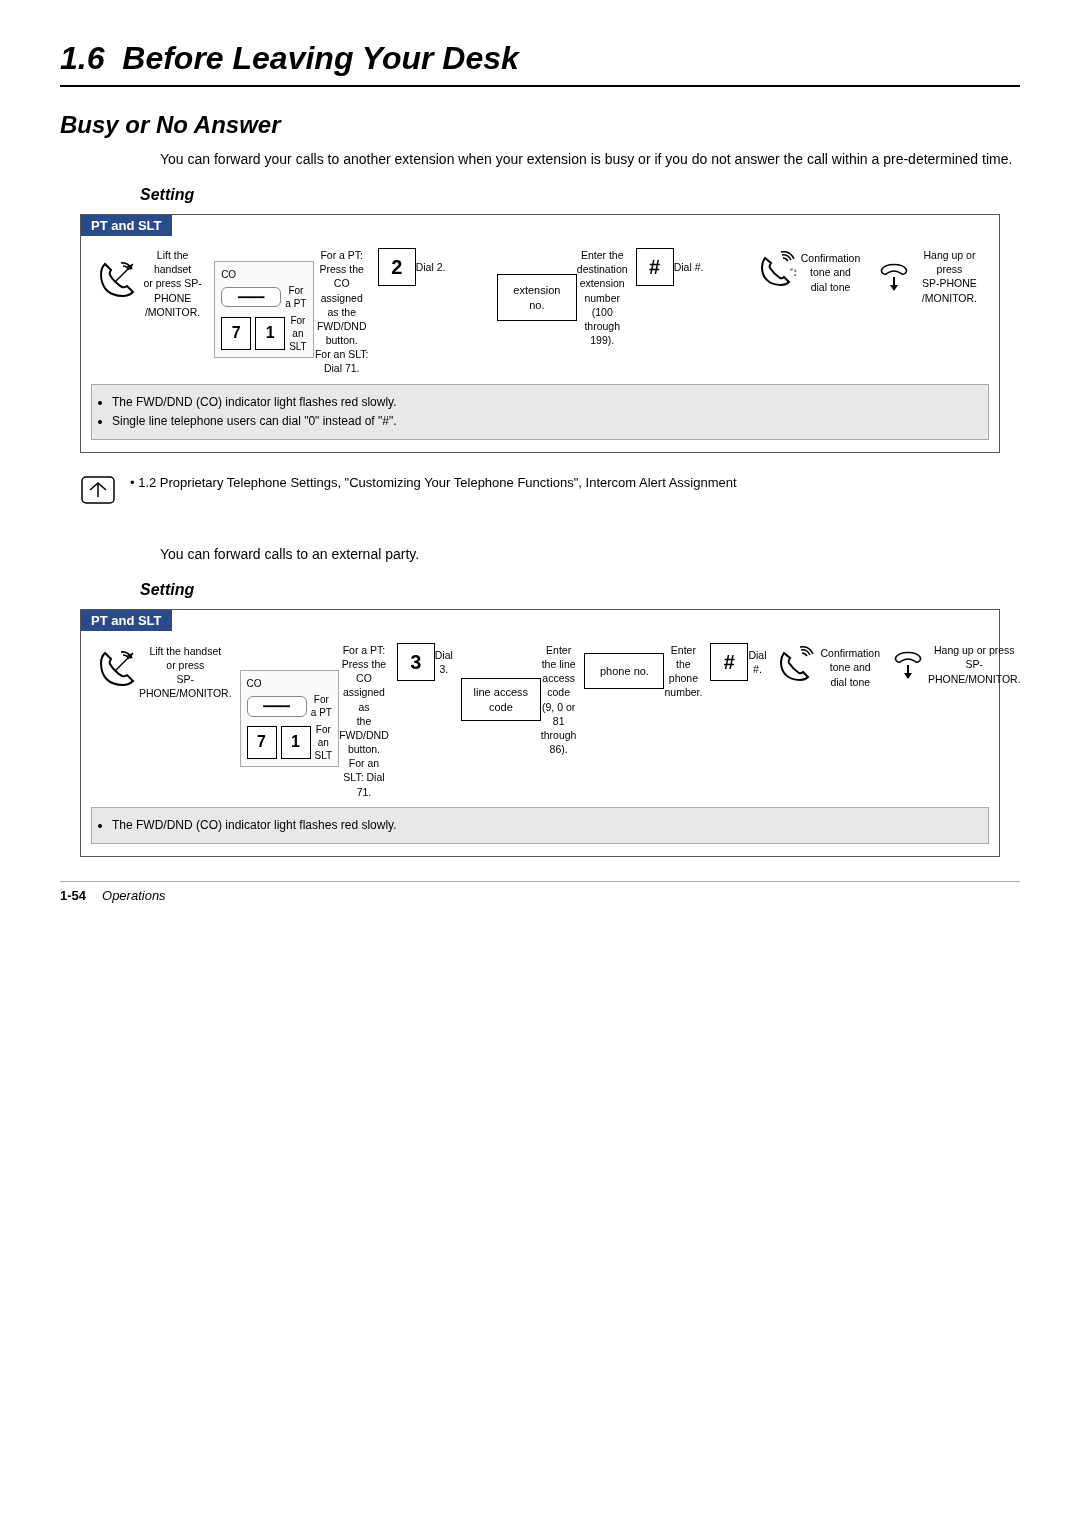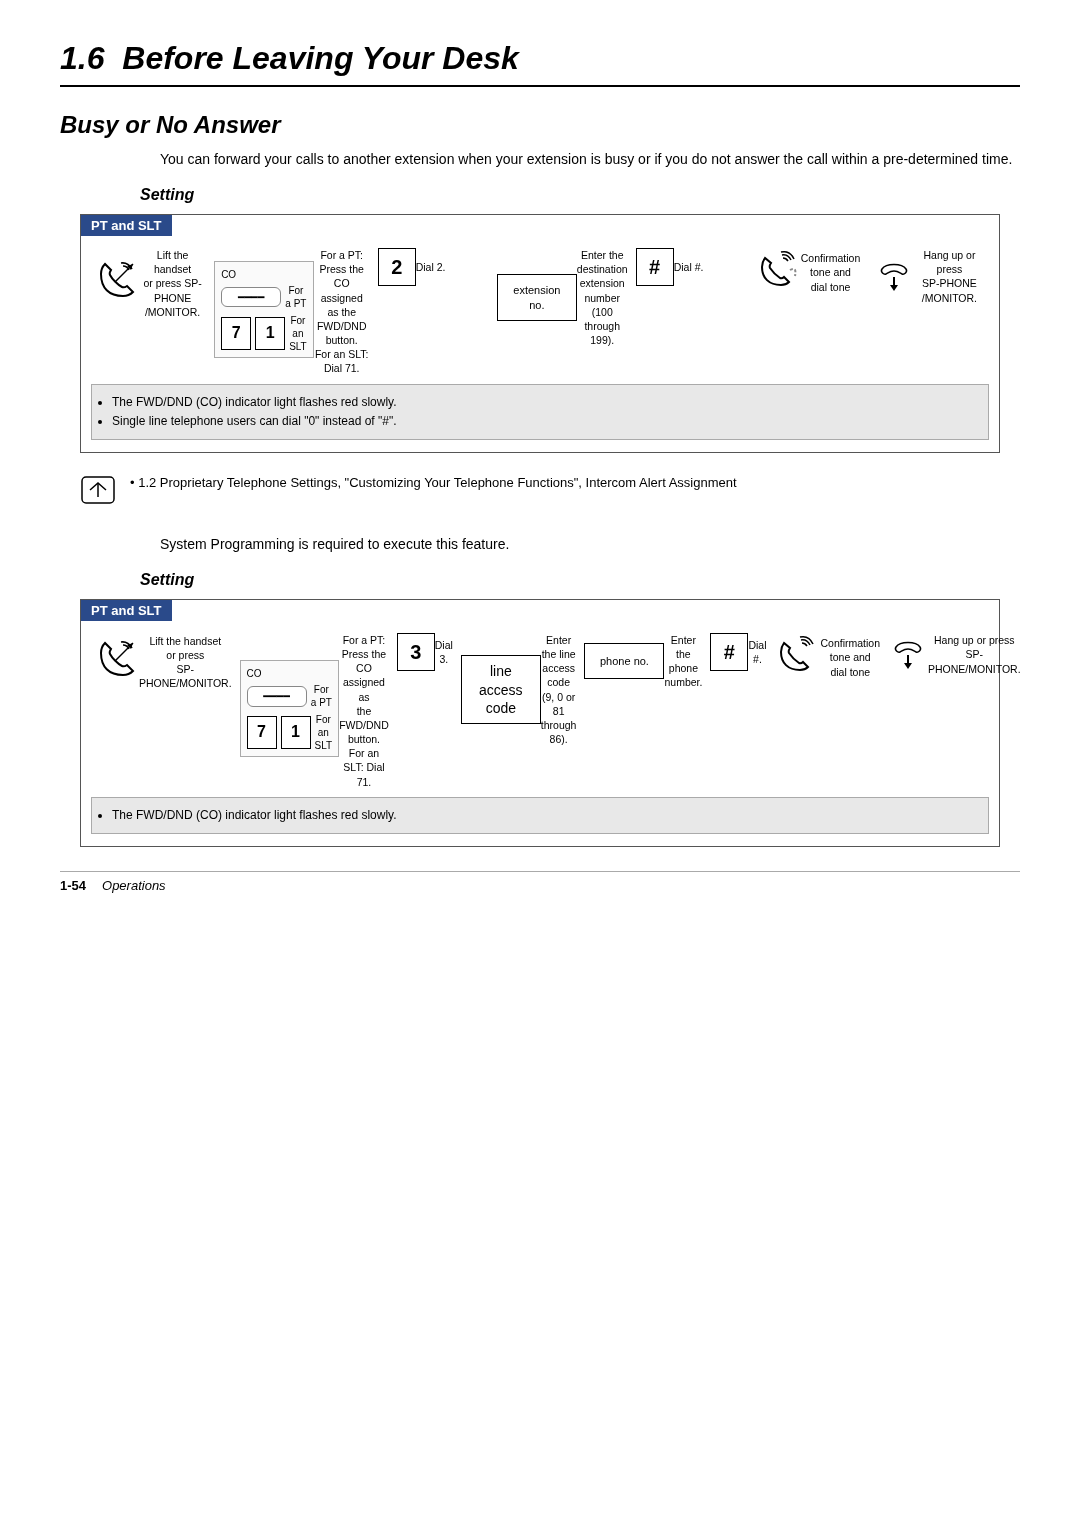--- a/index.html
+++ b/index.html
@@ -259,21 +259,21 @@
       <line x1="18" y1="8" x2="18" y2="22" stroke="#000" stroke-width="1.5"></line>
     </svg>
   </div>
   <div class="ref-text">
     • <span>1.2 Proprietary Telephone Settings, "Customizing Your Telephone Functions",
         Intercom Alert Assignment</span>
   </div>
 </div>
 
 <div class="section-gap">
-  <div class="description" style="margin-top:-10px;">System Programming is required to execute this feature.</div>
+  <div class="description">You can forward calls to an external party.</div>
 
   <h3 class="sub-section-title">Setting</h3>
 
   <div class="setting-box">
     <div><span class="setting-box-header">PT and SLT</span></div>
 
     <div class="steps-row">
 
       <div class="step">
         <div class="step-icon" style="font-size:38px; margin-top:4px;">
@@ -307,21 +307,21 @@
         </div>
         <div class="step-label">For a PT: Press the CO<br>assigned as<br>the FWD/DND<br>button.<br>For an SLT: Dial 71.</div>
       </div>
 
       <div class="step">
         <div class="num-key" style="font-size:20px; min-width:38px; min-height:38px;">3</div>
         <div class="step-label">Dial 3.</div>
       </div>
 
       <div class="step">
-        <div class="key-box-label" style="font-size:14px; padding:6px 8px; min-height:36px; display:flex; align-items:center; justify-content:center;">line access code</div>
+        <div class="key-box-label" style="font-size:11px; padding:6px 8px; min-height:36px; display:flex; align-items:center; justify-content:center;">line access code</div>
         <div class="step-label">Enter the line<br>access code<br>(9, 0 or 81<br>through 86).</div>
       </div>
 
       <div class="step">
         <div class="key-box-label" style="font-size:11px; padding:6px 8px; min-height:36px; display:flex; align-items:center; justify-content:center;">phone no.</div>
         <div class="step-label">Enter the<br>phone number.</div>
       </div>
 
       <div class="step">
         <div class="num-key" style="font-size:20px; min-width:38px; min-height:38px;">#</div>

